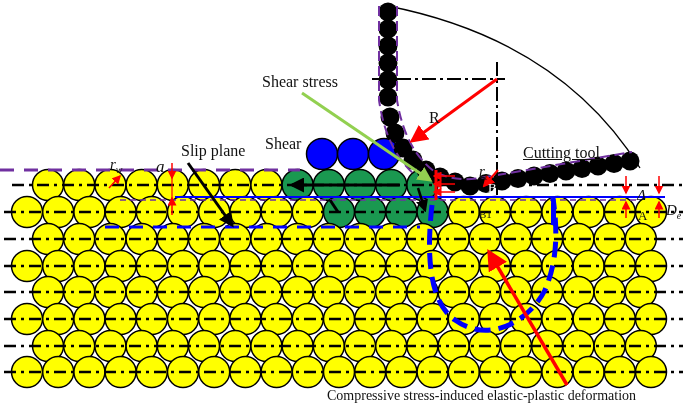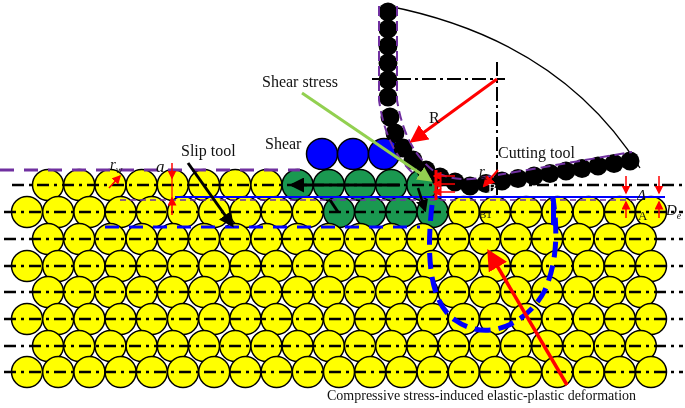--- a/index.html
+++ b/index.html
@@ -273,22 +273,22 @@
 
   <line x1="188" y1="163" x2="232" y2="225" stroke="#000" stroke-width="3" marker-end="url(#arrBlack)"></line>
 
   <line x1="567" y1="385" x2="489" y2="252" stroke="#ff0000" stroke-width="3.5" marker-end="url(#arrRed)"></line>
 
   <rect x="551" y="203" width="5" height="22" fill="#0000ff"></rect>
 </svg>
 
 <div class="lbl" style="left:262px;top:74px;">Shear stress</div>
 <div class="lbl" style="left:265px;top:136px;">Shear</div>
-<div class="lbl" style="left:181px;top:143px;">Slip tool</div>
-<div class="lbl" style="left:498px;top:145px;">Cutting tool</div>
+<div class="lbl" style="left:181px;top:143px;">Slip plane</div>
+<div class="lbl" style="left:523px;top:145px;text-decoration:underline;">Cutting tool</div>
 <div class="lbl" style="left:429px;top:110px;">R</div>
 
 <div class="lbl it" style="left:479px;top:152px;text-decoration:underline;">
   <span>r</span><sub style="font-size:10px;">t</sub>
 </div>
 <div class="lbl it" style="left:110px;top:145px;">
   <span>r</span><sub style="font-size:10px;">w</sub>
 </div>
 <div class="lbl it" style="left:156px;top:146px;font-size:17px;">a</div>
 <div class="lbl it" style="left:637px;top:176px;">Δ</div>

